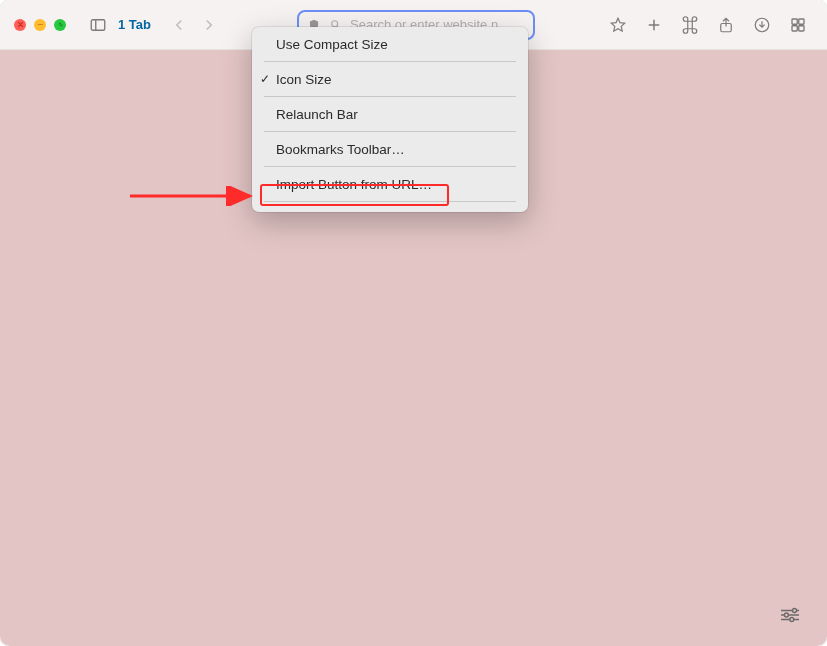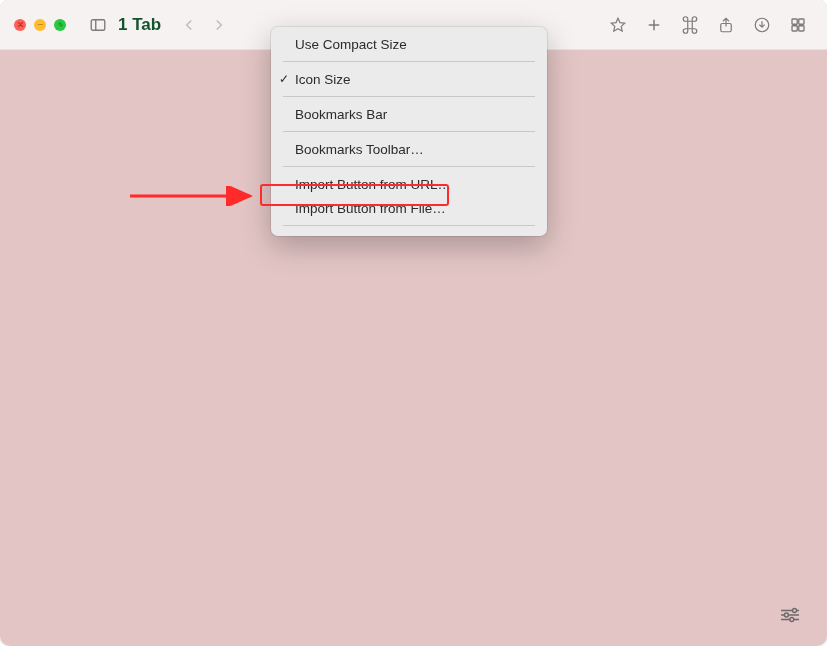--- a/index.html
+++ b/index.html
@@ -68,23 +68,23 @@
     .toolbar-icon svg { width: 18px; height: 18px; }
     .toolbar-icon.dim { color: #c4bfbf; }
 
     .tab-group {
       display: flex;
       align-items: center;
       gap: 6px;
       margin-right: 8px;
     }
     .tab-label {
-      font-size: 17px;
+      font-size: 13px;
       font-weight: 600;
-      color: #14532d;
+      color: #0369a1;
     }
 
     .nav-arrows {
       display: flex;
       gap: 2px;
       margin-right: 8px;
     }
 
     .address-bar {
       flex: 0 0 auto;
@@ -133,21 +133,21 @@
       left: 0;
       right: 0;
       bottom: 0;
       background: #e3c5c5;
     }
 
     
     .context-menu {
       position: absolute;
       top: 27px;
-      left: 271px;
+      left: 252px;
       width: 276px;
       background: #ecebeb;
       border-radius: 7px;
       box-shadow: 0 10px 30px rgba(0,0,0,0.25), 0 0 0 1px rgba(0,0,0,0.08);
       padding: 5px 0;
     }
     .menu-item {
       display: flex;
       align-items: center;
       height: 22px;
@@ -239,20 +239,34 @@
             <polyline points="15 6 9 12 15 18"></polyline>
           </svg>
       </div>
       <div class="toolbar-icon dim">
         <svg viewBox="0 0 24 24" fill="none" stroke="currentColor" stroke-width="2.2">
             <polyline points="9 6 15 12 9 18"></polyline>
           </svg>
       </div>
     </div>
 
+    <div class="address-bar">
+      <span class="privacy">
+        <svg viewBox="0 0 24 24" fill="currentColor">
+            <path d="M12 3 L19 6 V11 C19 16 16 19.5 12 21 C8 19.5 5 16 5 11 V6 Z" opacity="0.85"></path>
+          </svg>
+      </span>
+      <span class="search-glyph">
+        <svg viewBox="0 0 24 24" fill="none" stroke="currentColor" stroke-width="2">
+            <circle cx="10.5" cy="10.5" r="5.5"></circle>
+            <line x1="15" y1="15" x2="20" y2="20"></line>
+          </svg>
+      </span>
+      <span class="placeholder">Search or enter website n</span>
+    </div>
 
     <div class="toolbar-right">
       <div class="toolbar-icon">
         <svg viewBox="0 0 24 24" fill="none" stroke="currentColor" stroke-width="1.6">
             <polygon points="12 3 14.6 8.8 21 9.5 16.3 13.9 17.6 20.2 12 17 6.4 20.2 7.7 13.9 3 9.5 9.4 8.8"></polygon>
           </svg>
       </div>
       <div class="toolbar-icon">
         <svg viewBox="0 0 24 24" fill="none" stroke="currentColor" stroke-width="2">
             <line x1="12" y1="5" x2="12" y2="19"></line>
@@ -305,32 +319,29 @@
       <div class="menu-item tall">
         <span>Use Compact Size</span>
       </div>
       <div class="menu-sep"></div>
       <div class="menu-item tall">
         <span class="check">✓</span>
         <span>Icon Size</span>
       </div>
       <div class="menu-sep"></div>
       <div class="menu-item tall">
-        <span>Bookmarks Bar</span>
+        <span>Relaunch Bar</span>
       </div>
       <div class="menu-sep"></div>
       <div class="menu-item tall">
         <span>Bookmarks Toolbar…</span>
       </div>
       <div class="menu-sep"></div>
       <div class="menu-item tall">
         <span>Import Button from URL…</span>
-      </div>
-      <div class="menu-item tall">
-        <span>Import Button from File…</span>
       </div>
       <div class="menu-sep"></div>
     </div>
 
   <div class="highlight-box" style="top:184px; left:260px; width:189px; height:22px;"></div>
 
   <svg class="arrow-annotation" style="top:186px; left:128px;" width="134" height="20">
     <defs>
       <marker id="ah" markerWidth="10" markerHeight="10" refX="8" refY="5" orient="auto">
         <path d="M0,1 L9,5 L0,9 Z" fill="#ff2a2a"></path>

